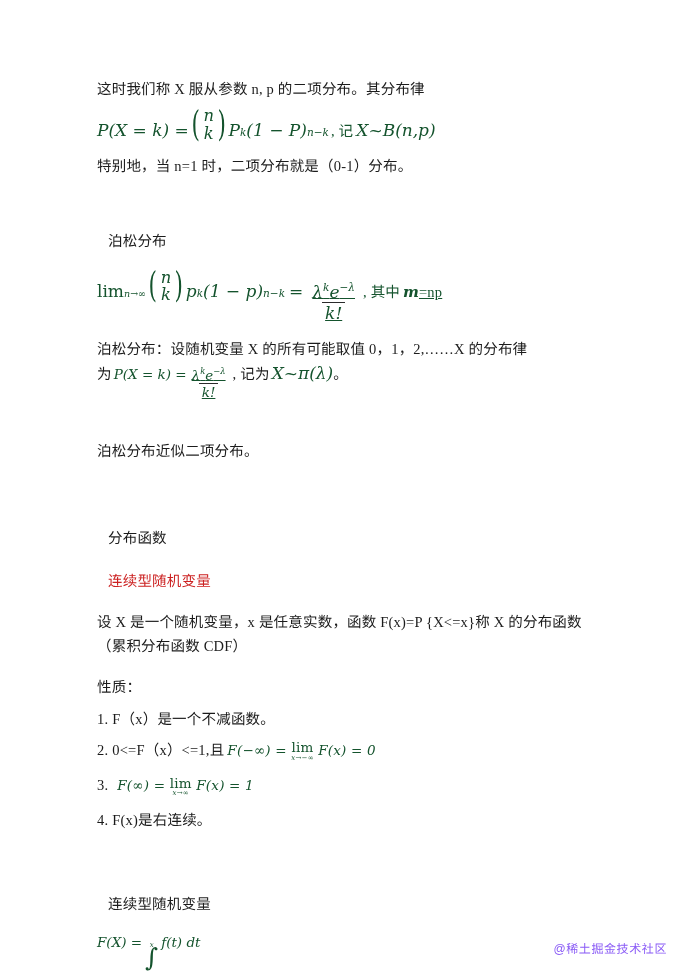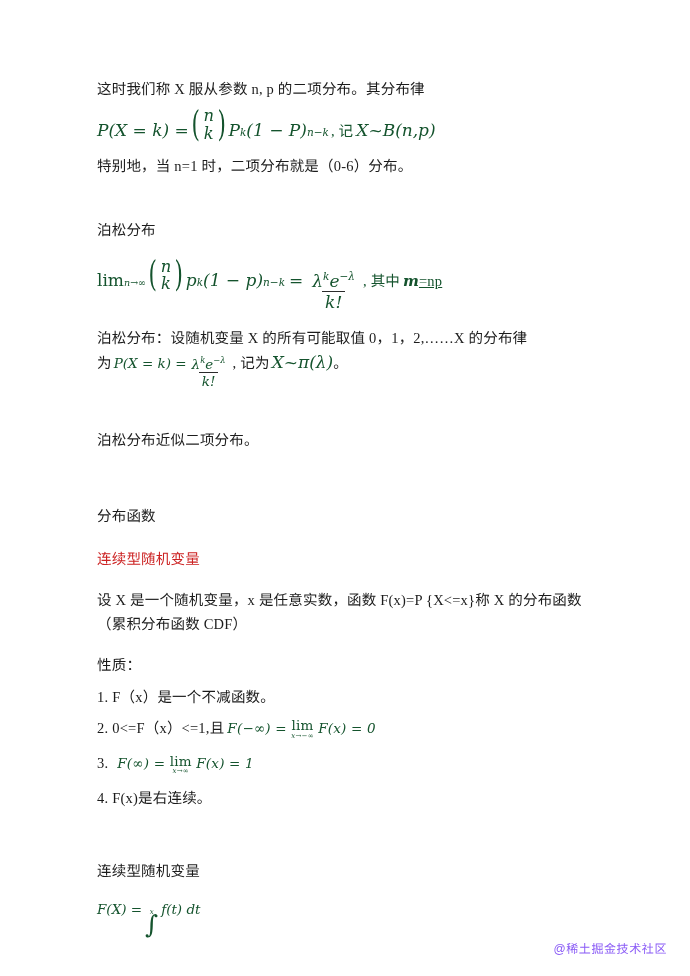--- a/index.html
+++ b/index.html
@@ -33,21 +33,21 @@
     line-height: 1.62;
     color: #1c1c1c;
     margin: 0;
     letter-spacing: 0.2px;
   }
   .para-gap { margin-top: 13px; }
   .heading {
     font-size: 14.5px;
     line-height: 1.6;
     color: #1c1c1c;
-    margin: 0;
+    margin: 11px;
     letter-spacing: 0.2px;
   }
   .heading-red { color: #cc2222; }
   .spacer-lg { height: 40px; }
 
   
   .math {
     font-family: "DejaVu Serif", "Liberation Serif", serif;
     font-style: italic;
     color: #14532d;
@@ -88,20 +88,21 @@
   }
 
   
   .frac {
     display: inline-flex;
     flex-direction: column;
     align-items: center;
     vertical-align: middle;
     margin: 0 2px;
     line-height: 1.12;
+    text-decoration: underline;
   }
   .frac .num { padding: 0 3px 1px 3px; }
   .frac .den { padding: 1px 3px 0 3px; border-top: 1px solid #2b2b2b; }
 
   sup.exp { font-size: 0.62em; font-style: italic; vertical-align: super; }
 
   
   .limop {
     display: inline-flex;
     flex-direction: column;
@@ -181,21 +182,21 @@
         <span class="paren">)</span>
       </span>
       <span>P</span>
         <sup class="exp">k</sup>
       <span>(1 − P)</span>
         <sup class="exp">n−k</sup>
       <span class="up inline-text" style="font-family:'Liberation Serif',serif;margin:0 3px 0 2px;">, 记</span>
       <span class="math m-lg">X~B(n,p)</span>
     </div>
 
-    <p class="para para-gap">特别地，当 n=1 时，二项分布就是（0-6）分布。</p>
+    <p class="para para-gap">特别地，当 n=1 时，二项分布就是（0-1）分布。</p>
 
     <div class="spacer-lg"></div>
 
     <p class="heading">泊松分布</p>
 
     <div class="mathrow math m-lg" style="margin-top:16px;">
       <span class="lim-inline">
         <span class="lim-main">lim</span>
           <span class="lim-sub">n→∞</span>
       </span>

